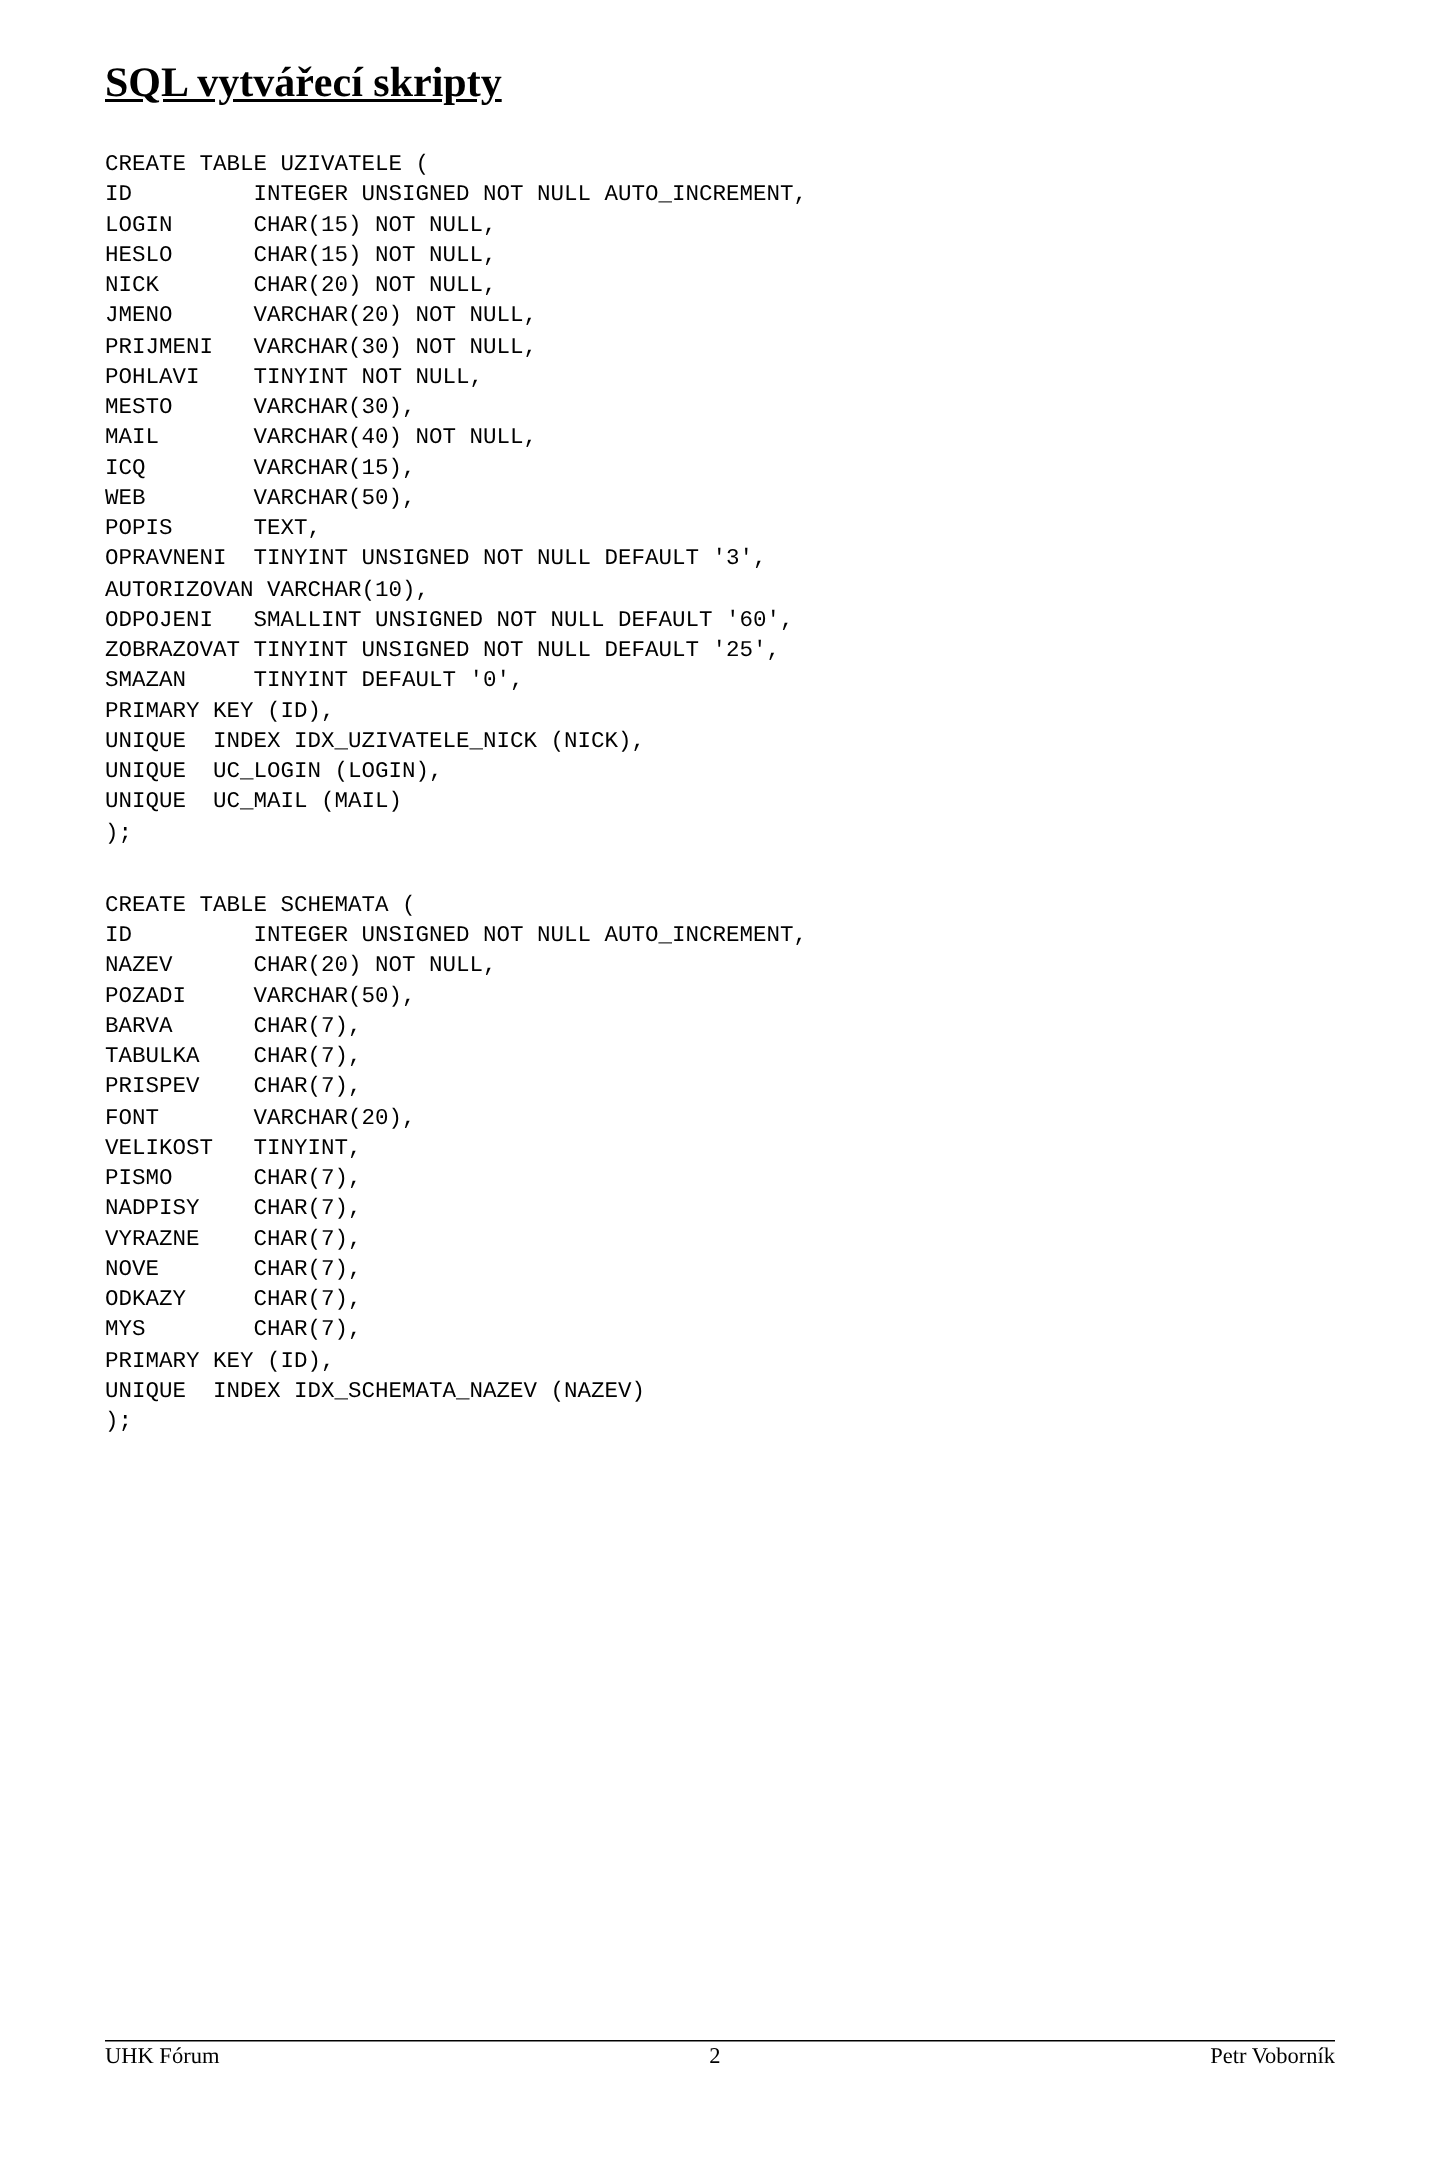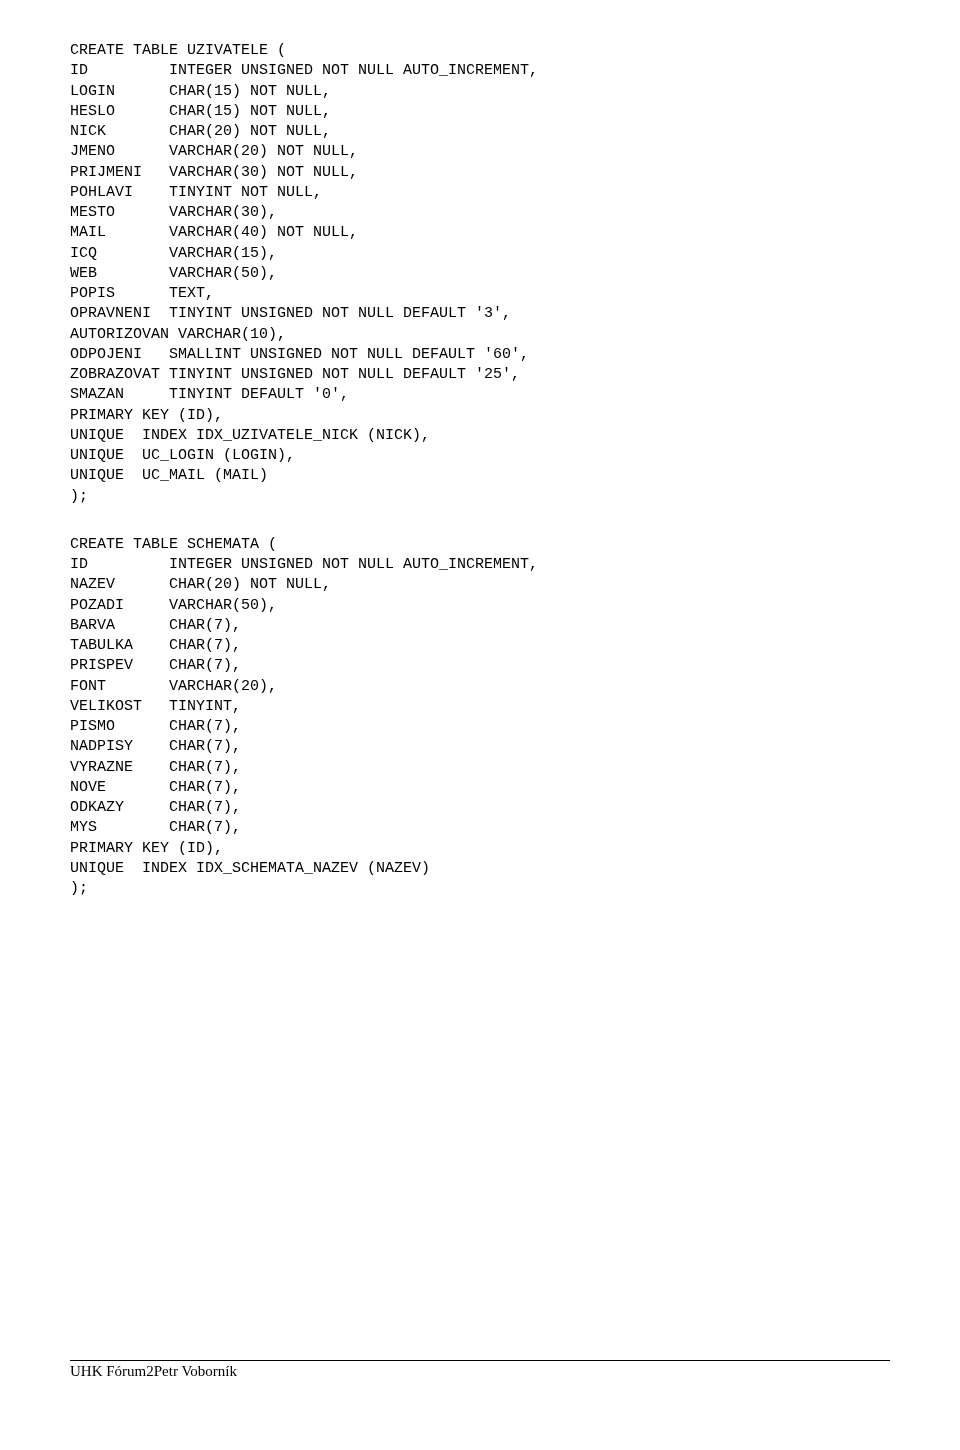--- a/index.html
+++ b/index.html
@@ -29,30 +29,32 @@
     white-space: pre;
     margin: 1px 0 28px 0;
   }
   .footer {
     position: absolute;
     bottom: 20px;
     left: 70px;
     right: 70px;
     border-top: 1px solid #000;
     display: flex;
+    justify-content: space-between;
     font-size: 15px;
     padding-top: 2px;
     font-family: "Times New Roman", Times, serif;
   }
 </style>
 </head>
 <body>
 
 <div class="page">
 
+  <h1 class="title">SQL vytvářecí skripty</h1>
 
   <pre class="code">CREATE TABLE UZIVATELE (
 ID         INTEGER UNSIGNED NOT NULL AUTO_INCREMENT,
 LOGIN      CHAR(15) NOT NULL,
 HESLO      CHAR(15) NOT NULL,
 NICK       CHAR(20) NOT NULL,
 JMENO      VARCHAR(20) NOT NULL,
 PRIJMENI   VARCHAR(30) NOT NULL,
 POHLAVI    TINYINT NOT NULL,
 MESTO      VARCHAR(30),

